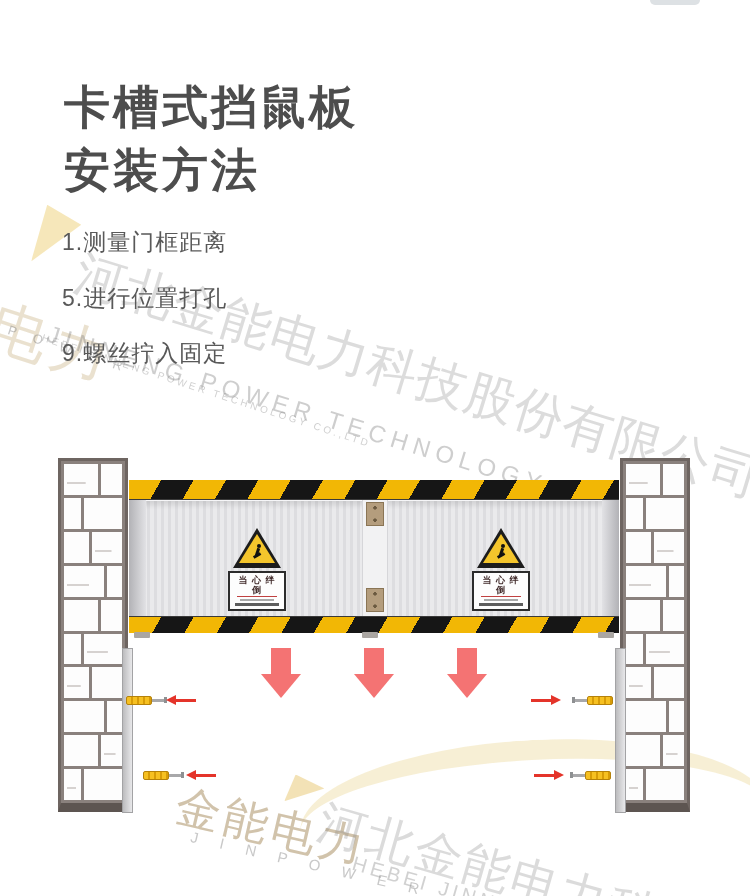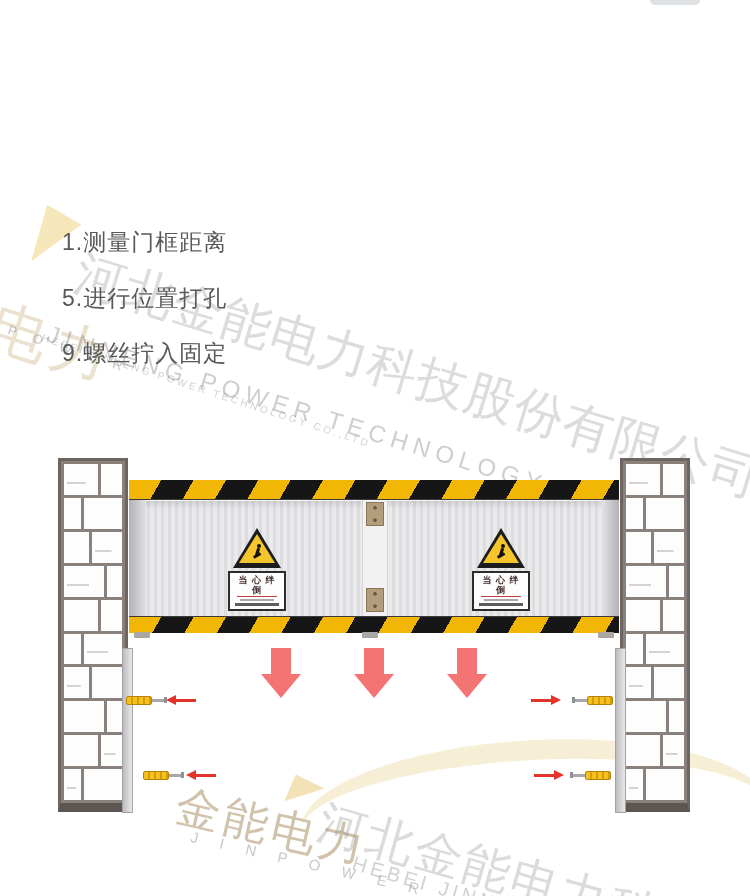--- a/index.html
+++ b/index.html
@@ -115,20 +115,21 @@
   <div class="wm wm-heb-left">HEBEI JINNENG POWER TECHNOLOGY CO.,LTD</div>
   <div class="wm wm-cn-mid">河北金能电力科技股份有限公司</div>
   <div class="wm wm-en-mid">JINNENG POWER TECHNOLOGY CO.,LTD</div>
   <div class="wm-arc"></div>
   <div class="wm-swoosh-bot"></div>
   <div class="wm wm-brand-bot">金能电力</div>
   <div class="wm wm-jp-bot">J I N P O W E R</div>
   <div class="wm wm-cn-bot">河北金能电力科技股份有限公司</div>
   <div class="wm wm-heb-bot">HEBEI JINNENG POWER TECHNOLOGY CO.,LTD</div>
 
+  <div class="title"><span>卡槽式挡鼠板</span><br><span>安装方法</span></div>
 
   <div class="step" style="left:62px;top:227px">1.测量门框距离</div>
   <div class="step" style="left:62px;top:283px">5.进行位置打孔</div>
   <div class="step" style="left:62px;top:338px">9.螺丝拧入固定</div>
 
   <div class="ill">
 
     <div class="pillar left">
         <div class="brick-row">
           <div class="brick smudge" style="flex-basis: 62%;"></div>

